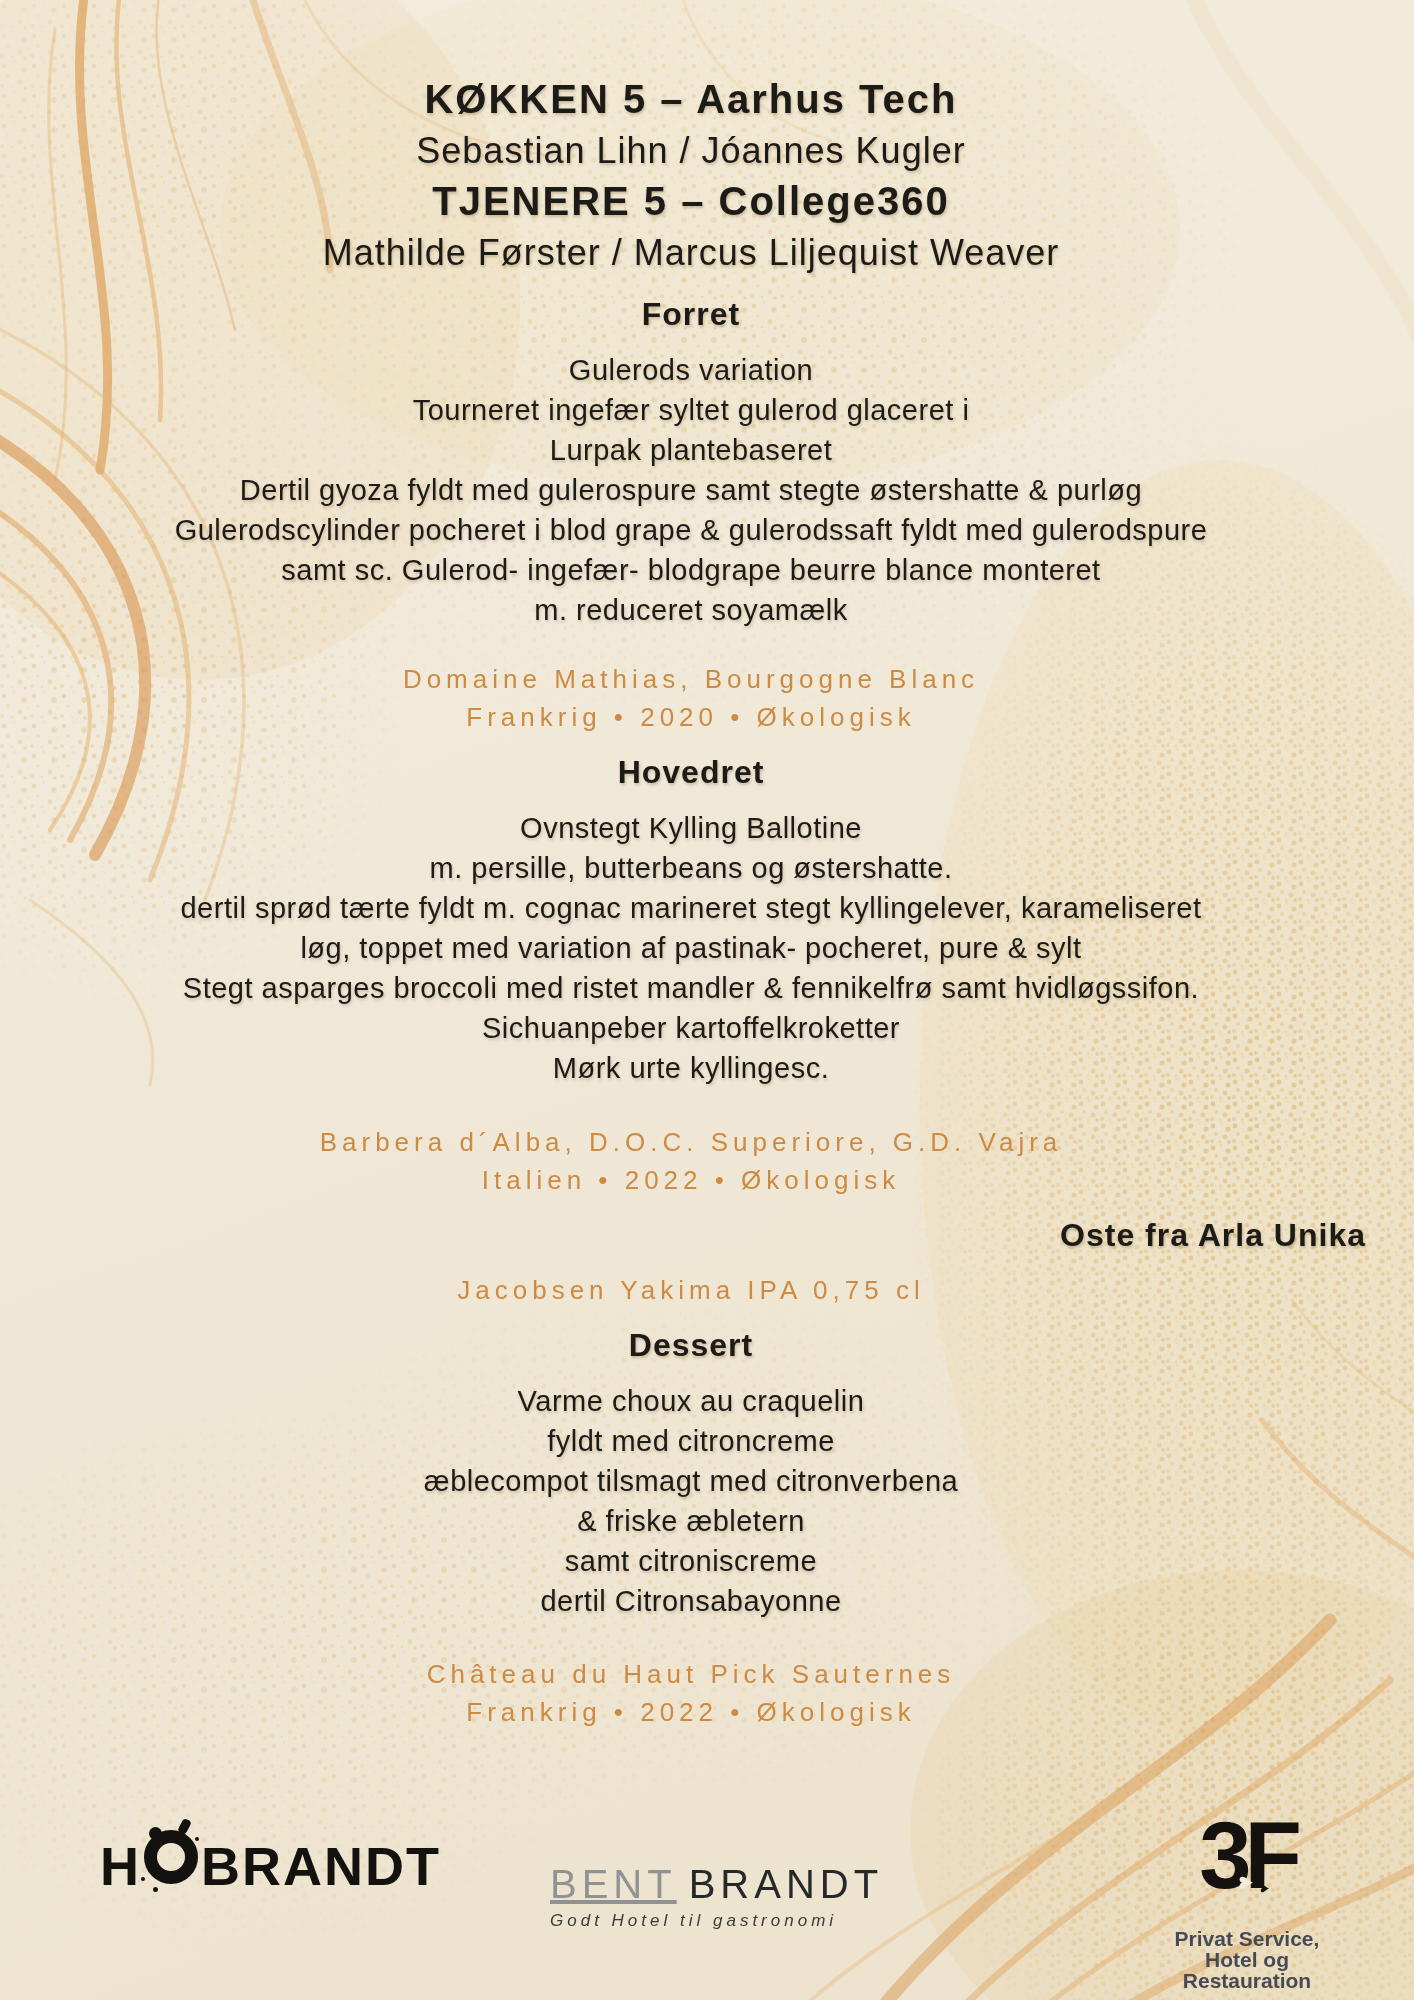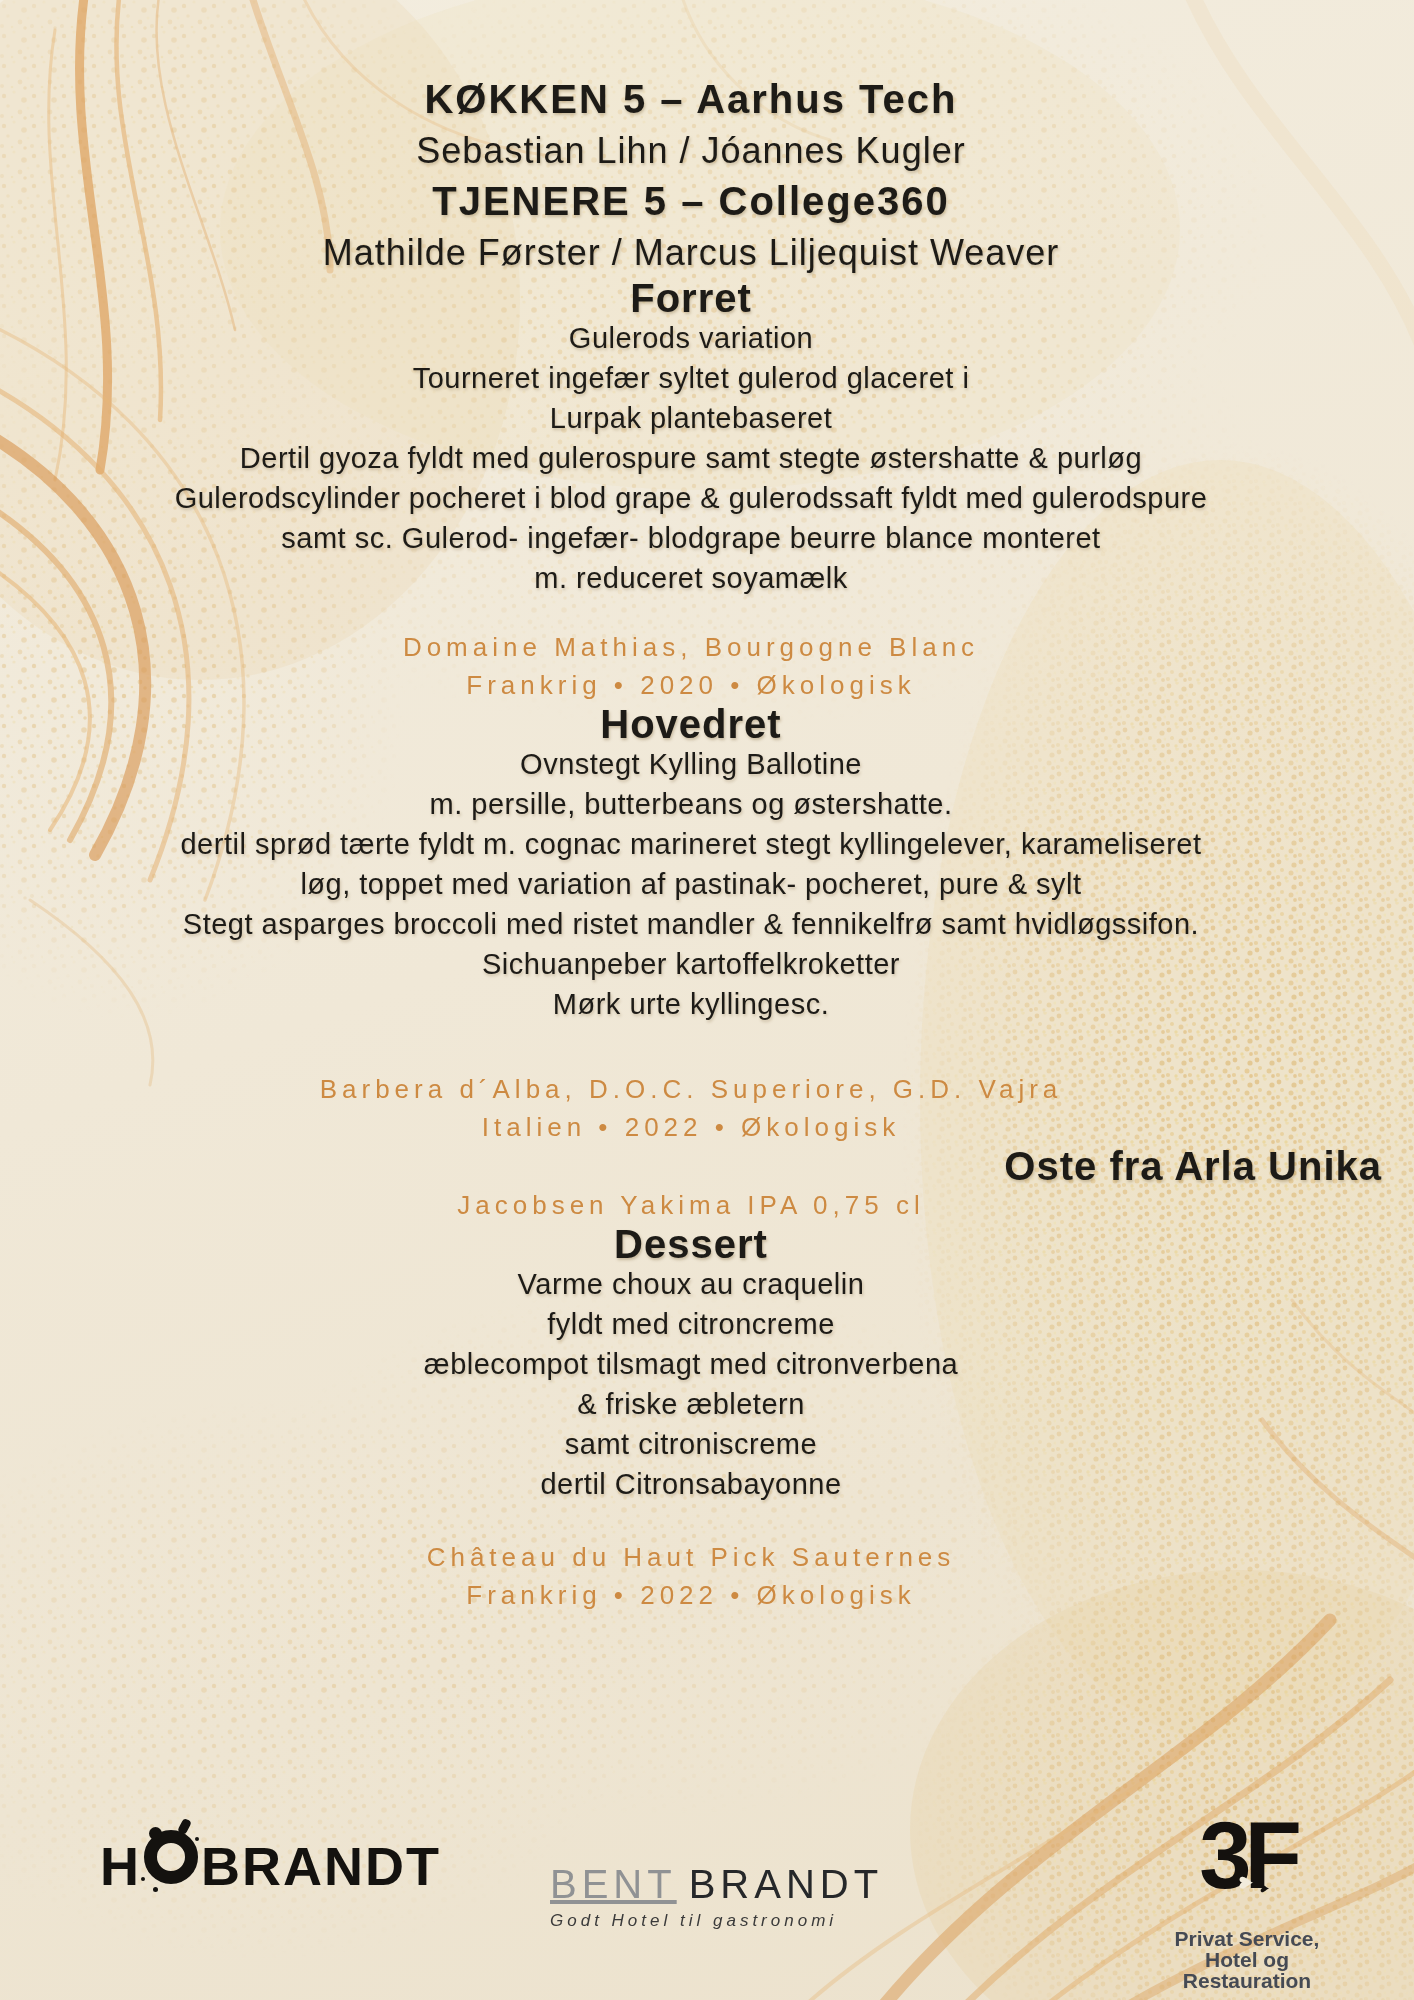--- a/index.html
+++ b/index.html
@@ -13,31 +13,31 @@
     color:#1d1b17;
   }
   .bg{position:absolute;left:0;top:0;width:1414px;height:2000px;}
   .content{position:absolute;left:0;top:0;width:1382px;height:2000px;text-align:center;}
 
   .hdr{padding-top:74px;}
   .hdr-line{line-height:51px;font-size:36px;letter-spacing:1px;
             text-shadow:1px 2px 3px rgba(125,100,55,.35);}
   .hdr-line.bold{font-weight:700;font-size:40px;letter-spacing:2px;}
 
-  .sec h2{margin:0;font-size:40px;font-weight:700;line-height:40px;
+  .sec h2{margin:16px;font-size:32px;font-weight:700;line-height:40px;
           letter-spacing:1px;text-shadow:1px 2px 3px rgba(125,100,55,.35);}
   .sec .m-line{margin:0;font-size:29px;font-weight:400;line-height:40px;
           letter-spacing:.5px;text-shadow:1px 2px 3px rgba(125,100,55,.3);}
   .mt-forret{margin-top:50px;}
   .mt-hoved{margin-top:54px;}
   .mt-oste{margin-top:46px;text-align:right;}
   .mt-dessert{margin-top:54px;}
 
   .pairing{margin-top:30px;}
-  .pairing.mt-lg{margin-top:46px;}
+  .pairing.mt-lg{margin-top:35px;}
   .pairing.mt-md{margin-top:34px;}
   .pairing.mt-0{margin-top:0;}
   .pairing p{margin:0;font-size:26px;line-height:38px;letter-spacing:5px;
              color:#cd8a42;font-weight:400;}
 
   
   .horesta{position:absolute;left:100px;top:1830px;display:flex;align-items:flex-end;
            font-weight:800;font-size:54px;letter-spacing:2px;color:#14120f;}
   .horesta .h-letter{line-height:56px;}
   .h-ring{position:relative;width:28px;height:28px;border:13px solid #14120f;

